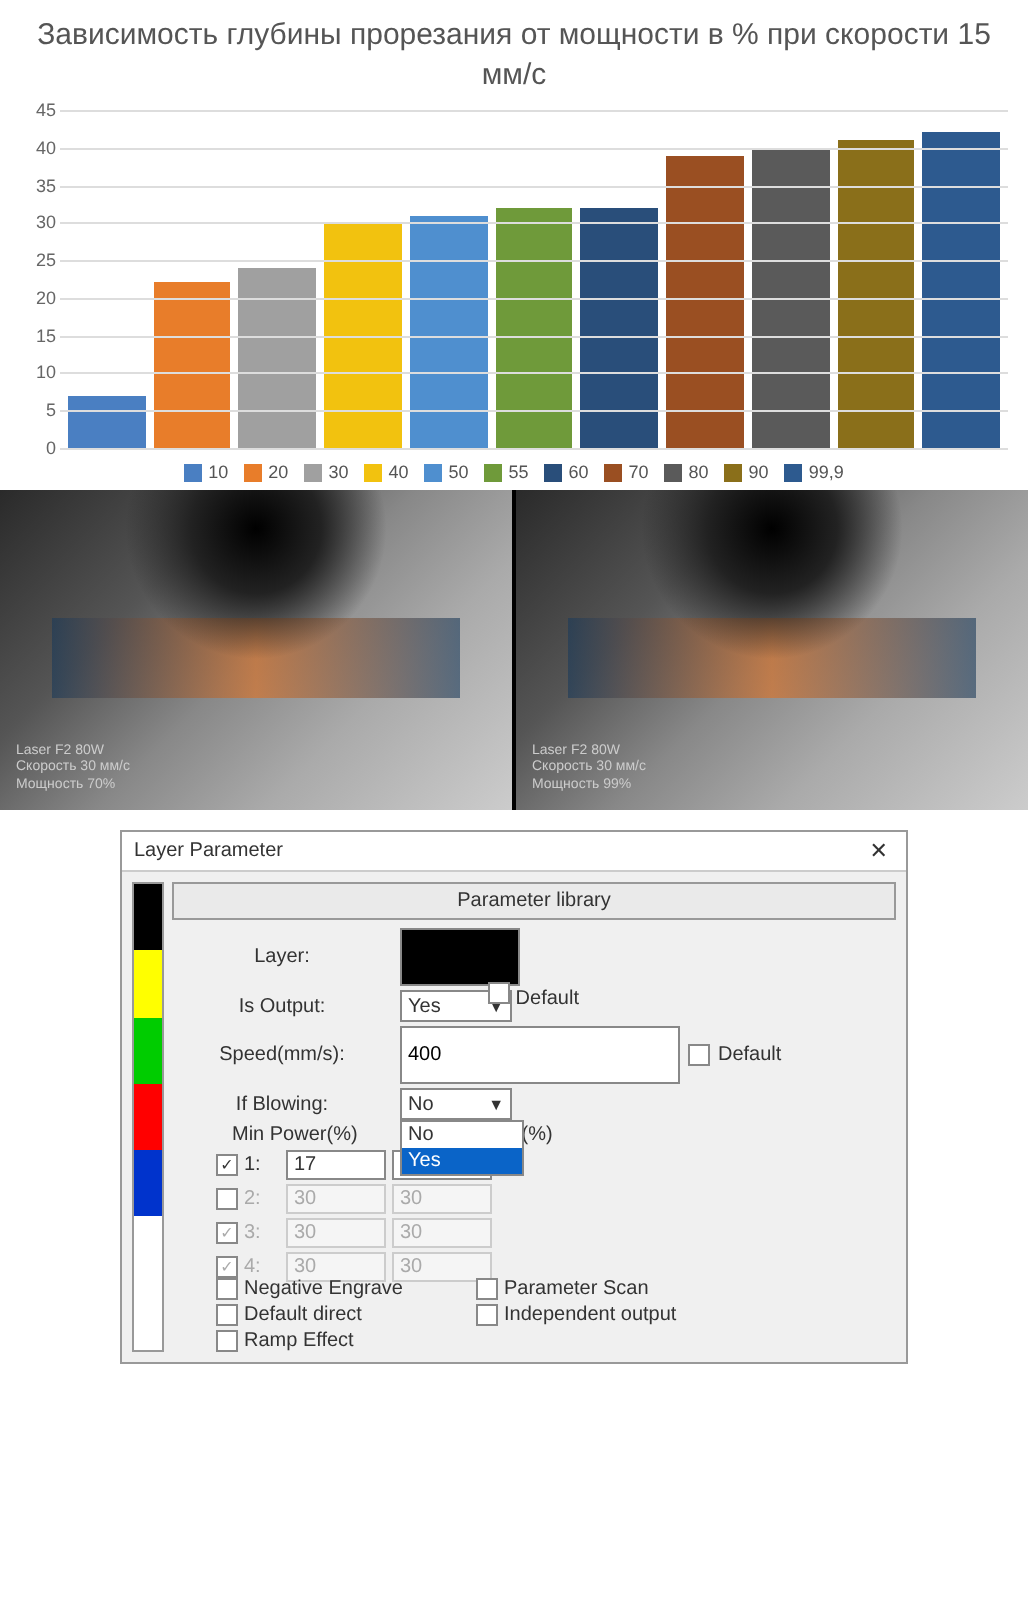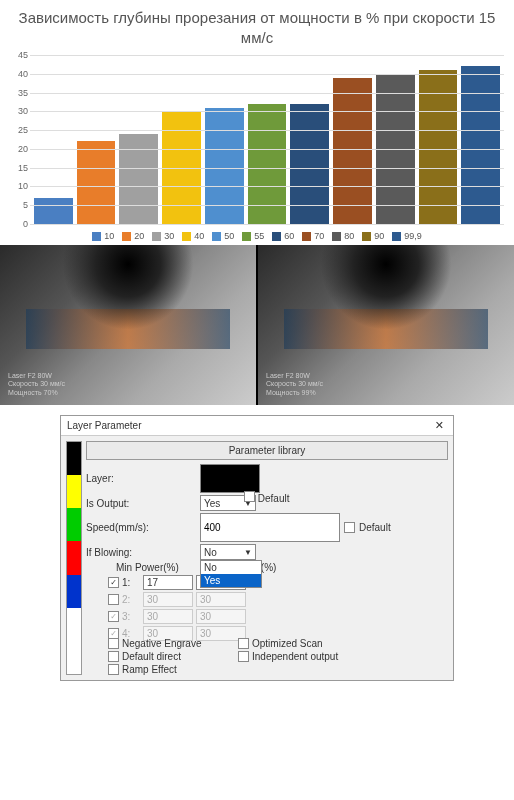--- a/index.html
+++ b/index.html
@@ -23,21 +23,21 @@
   .dialog-wrap { padding: 10px 60px; background: #fff; }
   .dialog { border: 1px solid #999; background: #f0f0f0; font-size: 10px; color: #333; }
   .dialog-titlebar { display: flex; justify-content: space-between; align-items: center; padding: 3px 6px; background: #fff; border-bottom: 1px solid #ccc; }
   .close-x { font-size: 11px; cursor: pointer; padding: 0 3px; }
   .dialog-body { display: flex; padding: 5px; gap: 4px; }
   .colorcol { width: 16px; display: flex; flex-direction: column; border: 1px solid #999; }
   .colorcell { flex: 1; height: 18px; }
   .params { flex: 1; }
   .param-lib-btn { border: 1px solid #999; background: #eaeaea; text-align: center; padding: 3px 0; margin-bottom: 4px; cursor: pointer; }
   .row { display: flex; align-items: center; margin: 2px 0; gap: 4px; }
-  .row-label { width: 110px; text-align: left; }
+  .row-label { width: 110px; text-align: center; }
   .input-box { border: 1px solid #888; background: #fff; padding: 1px 3px; height: 29px; min-width: 60px; font-size: 10px; }
   .input-box.black { background: #000; width: 60px; }
   .select-box { border: 1px solid #888; background: #fff; display: flex; align-items: center; justify-content: space-between; padding: 0 3px; height: 16px; width: 56px; position: relative; }
   .dropdown-arrow { font-size: 8px; }
   .dropdown-open { position: absolute; top: 15px; left: -1px; width: 62px; border: 1px solid #888; background: #fff; z-index: 10; }
   .dropdown-open div { padding: 1px 3px; }
   .dropdown-open .sel { background: #0a64c8; color: #fff; }
   .chk { width: 11px; height: 11px; border: 1px solid #888; background: #fff; display: inline-flex; align-items: center; justify-content: center; font-size: 8px; }
   .chk.on::after { content: "✓"; }
   .btn { border: 1px solid #999; background: #eaeaea; padding: 1px 6px; cursor: pointer; }
@@ -245,21 +245,21 @@
           <span style="position:relative; top:-74px;">Default</span>
         </div>
 
         <div class="bottom-checks" style="margin-top:60px;">
           <div class="item">
               <span class="chk"></span>
               <span>Negative Engrave</span>
             </div>
           <div class="item">
               <span class="chk"></span>
-              <span>Optimized Scan</span>
+              <span>Parameter Scan</span>
             </div>
           <div class="item">
               <span class="chk"></span>
               <span>Default direct</span>
             </div>
           <div class="item">
               <span class="chk"></span>
               <span>Independent output</span>
             </div>
           <div class="item">

